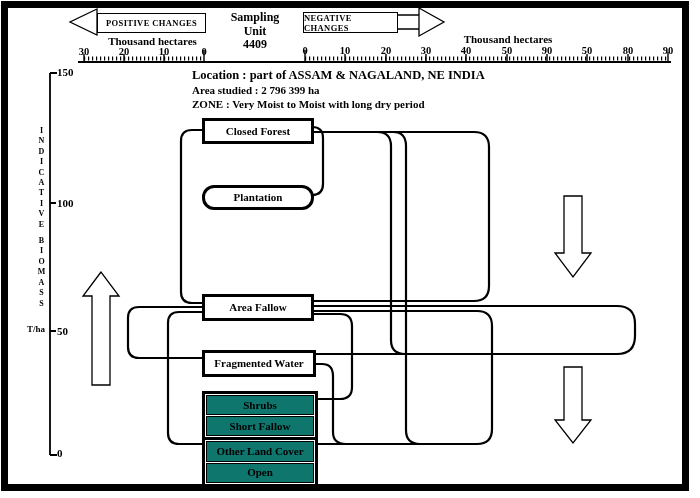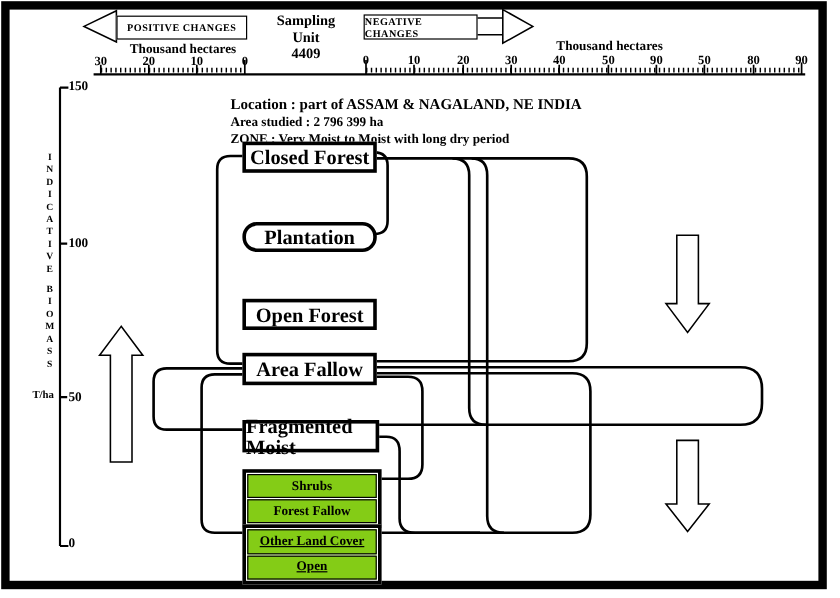--- a/index.html
+++ b/index.html
@@ -3,35 +3,35 @@
 <meta charset="utf-8">
 <style>
   html,body{margin:0;padding:0;background:#fff;}
   .stage{position:relative;width:700px;height:498px;background:#fff;overflow:hidden;
          font-family:"Liberation Serif",serif;font-weight:bold;color:#000;}
   .frame{position:absolute;left:1px;top:1px;width:674px;height:476px;border:7px solid #000;}
   svg.lines{position:absolute;left:0;top:0;width:700px;height:498px;}
   .abs{position:absolute;}
   
   .lbox{position:absolute;border:3px solid #000;background:#fff;display:flex;
-        align-items:center;justify-content:center;font-size:17px;line-height:1;}
+        align-items:center;justify-content:center;font-size:11px;line-height:1;}
   .combo{position:absolute;border:3px solid #000;background:#fff;display:flex;
          flex-direction:column;padding:1px;gap:1px;}
-  .cell{flex:1;border:1.5px solid #000;background:#84cc16;display:flex;
+  .cell{flex:1;border:1.5px solid #000;background:#0f766e;display:flex;
         align-items:center;justify-content:center;font-size:11px;line-height:1;}
   
   .hdrbox{position:absolute;border:1.5px solid #000;background:#fff;display:flex;
           align-items:center;justify-content:center;font-size:8.5px;letter-spacing:.4px;}
   .samp{position:absolute;left:211px;top:11px;width:88px;text-align:center;
         font-size:12px;line-height:13.5px;}
   .thl{position:absolute;text-align:center;font-size:11px;}
   .ttick{position:absolute;top:0;transform:translateX(-50%);font-size:10.5px;}
   .ytick{position:absolute;left:0;font-size:11px;}
   
-  .info{position:absolute;left:192px;top:68px;font-size:11px;line-height:14.5px;margin-top:12px;}
+  .info{position:absolute;left:192px;top:68px;font-size:11px;line-height:14.5px;}
   .info .l1{font-size:12.5px;}
   
   .vtitle{position:absolute;left:35px;top:126px;width:13px;text-align:center;
           font-size:8px;line-height:10.4px;}
   .vtitle .sp{height:6px;}
   .unit{position:absolute;left:27px;top:324px;font-size:9px;}
 </style>
 </head>
 <body>
 
@@ -135,38 +135,35 @@
       <span class="ytick" style="top: 325px;">50</span>
       <span class="ytick" style="top: 447px;">0</span>
     </div>
 
   <div class="lbox" style="left:202px;top:118px;width:106px;height:20px;">
     <span>Closed Forest</span>
   </div>
   <div class="lbox" style="left:202px;top:185px;width:106px;height:19px;border-radius:12px;">
     <span>Plantation</span>
   </div>
-  <div class="lbox" style="left:202px;top:249px;width:106px;height:20px;">
-    <span>Open Forest</span>
-  </div>
   <div class="lbox" style="left:202px;top:294px;width:106px;height:21px;">
     <span>Area Fallow</span>
   </div>
   <div class="lbox" style="left:202px;top:350px;width:108px;height:21px;">
-    <span>Fragmented Moist</span>
+    <span>Fragmented Water</span>
   </div>
   <div class="combo" style="left:202px;top:391px;width:108px;height:41px;">
     <div class="cell">
       <span>Shrubs</span>
     </div>
     <div class="cell">
-      <span>Forest Fallow</span>
+      <span>Short Fallow</span>
     </div>
   </div>
-  <div class="combo" style="left:202px;top:437px;width:108px;height:42px;text-decoration:underline;">
+  <div class="combo" style="left:202px;top:437px;width:108px;height:42px;">
     <div class="cell">
       <span>Other Land Cover</span>
     </div>
     <div class="cell">
       <span>Open</span>
     </div>
   </div>
 
 </div>
 

